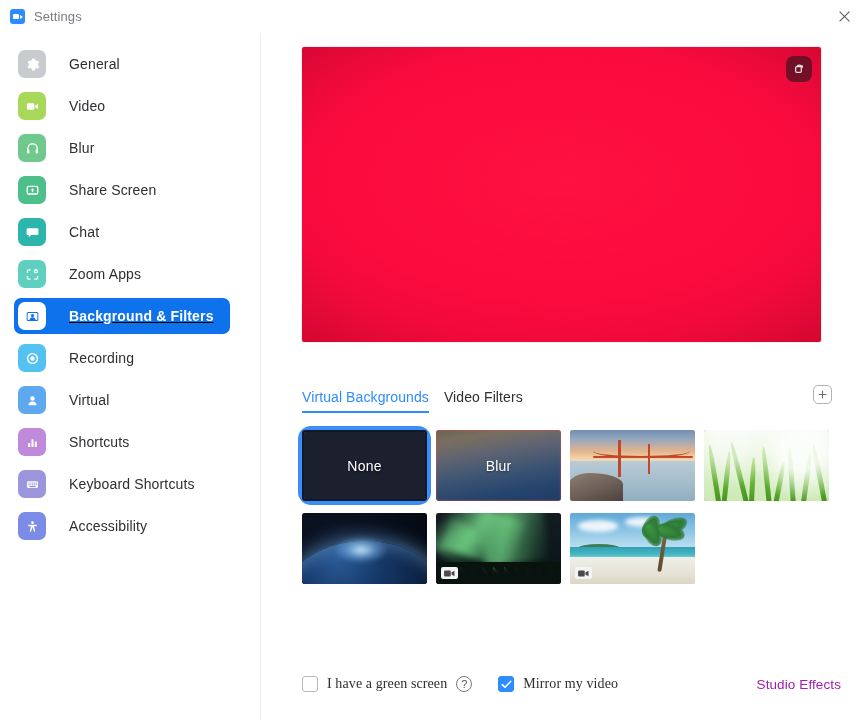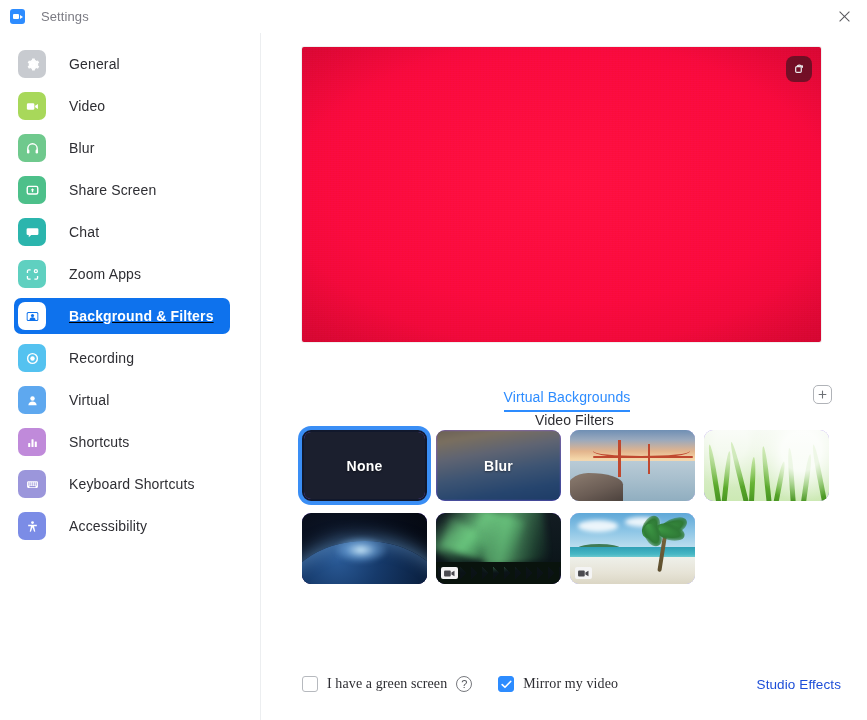--- a/index.html
+++ b/index.html
@@ -42,21 +42,21 @@
   .app-logo::before {
     content: "";
     position: absolute;
     left: 9.5px; top: 5.5px;
     width: 0; height: 0;
     border-top: 2px solid transparent;
     border-bottom: 2px solid transparent;
     border-left: 3px solid #fff;
   }
   .titlebar-text {
-    margin-left: 16px;
+    margin-left: 9px;
     font-size: 13px;
     color: #7b7b83;
     letter-spacing: .1px;
   }
   .close-btn {
     position: absolute;
     right: 0; top: 0;
     width: 46px; height: 33px;
     display: flex; align-items: center; justify-content: center;
     cursor: pointer;
@@ -153,24 +153,22 @@
     cursor: pointer;
     color: #e8e8ea;
   }
   .mirror-btn svg { display: block; }
 
   
   .tabs-row {
     margin-top: 47px;
     width: 530px;
     display: flex;
-    align-items: center;
     position: relative;
     height: 24px;
-    flex-direction: column;
   }
   .tab {
     font-size: 14px;
     color: #2e2e33;
     cursor: pointer;
     padding-bottom: 5px;
     letter-spacing: .1px;
   }
   .tab + .tab { margin-left: 15px; }
   .tab.active {
@@ -193,26 +191,25 @@
   .thumb-grid {
     margin-top: 17px;
     width: 534px;
     display: grid;
     grid-template-columns: repeat(4, 125px);
     gap: 8px 9px;
   }
   .thumb {
     width: 125px;
     height: 71px;
-    border-radius: 9px;
+    border-radius: 3px;
     position: relative;
     overflow: hidden;
     cursor: pointer;
-    background: #8b5cf6;
-    font-weight: bold;
+    background: #ef4444;
   }
   .thumb-ring {
     padding: 4px;
     border-radius: 13px;
     width: 133px; height: 79px;
     margin: -4px 0 0 -4px;
     background: transparent;
     cursor: pointer;
     position: relative;
   }
@@ -399,21 +396,21 @@
     display:flex; align-items:center; justify-content:center;
     font-size: 11px;
     color: #55575c;
     cursor: pointer;
     line-height: 1;
   }
   .spacer-26 { width: 26px; }
   .studio-link {
     margin-left: auto;
     font-size: 13.5px;
-    color: #1d4ed8;
+    color: #a21caf;
     cursor: pointer;
     letter-spacing: .1px;
   }
 </style>
 </head>
 <body>
 
 <div class="titlebar">
   <div class="app-logo"></div>
   <span class="titlebar-text">Settings</span>

